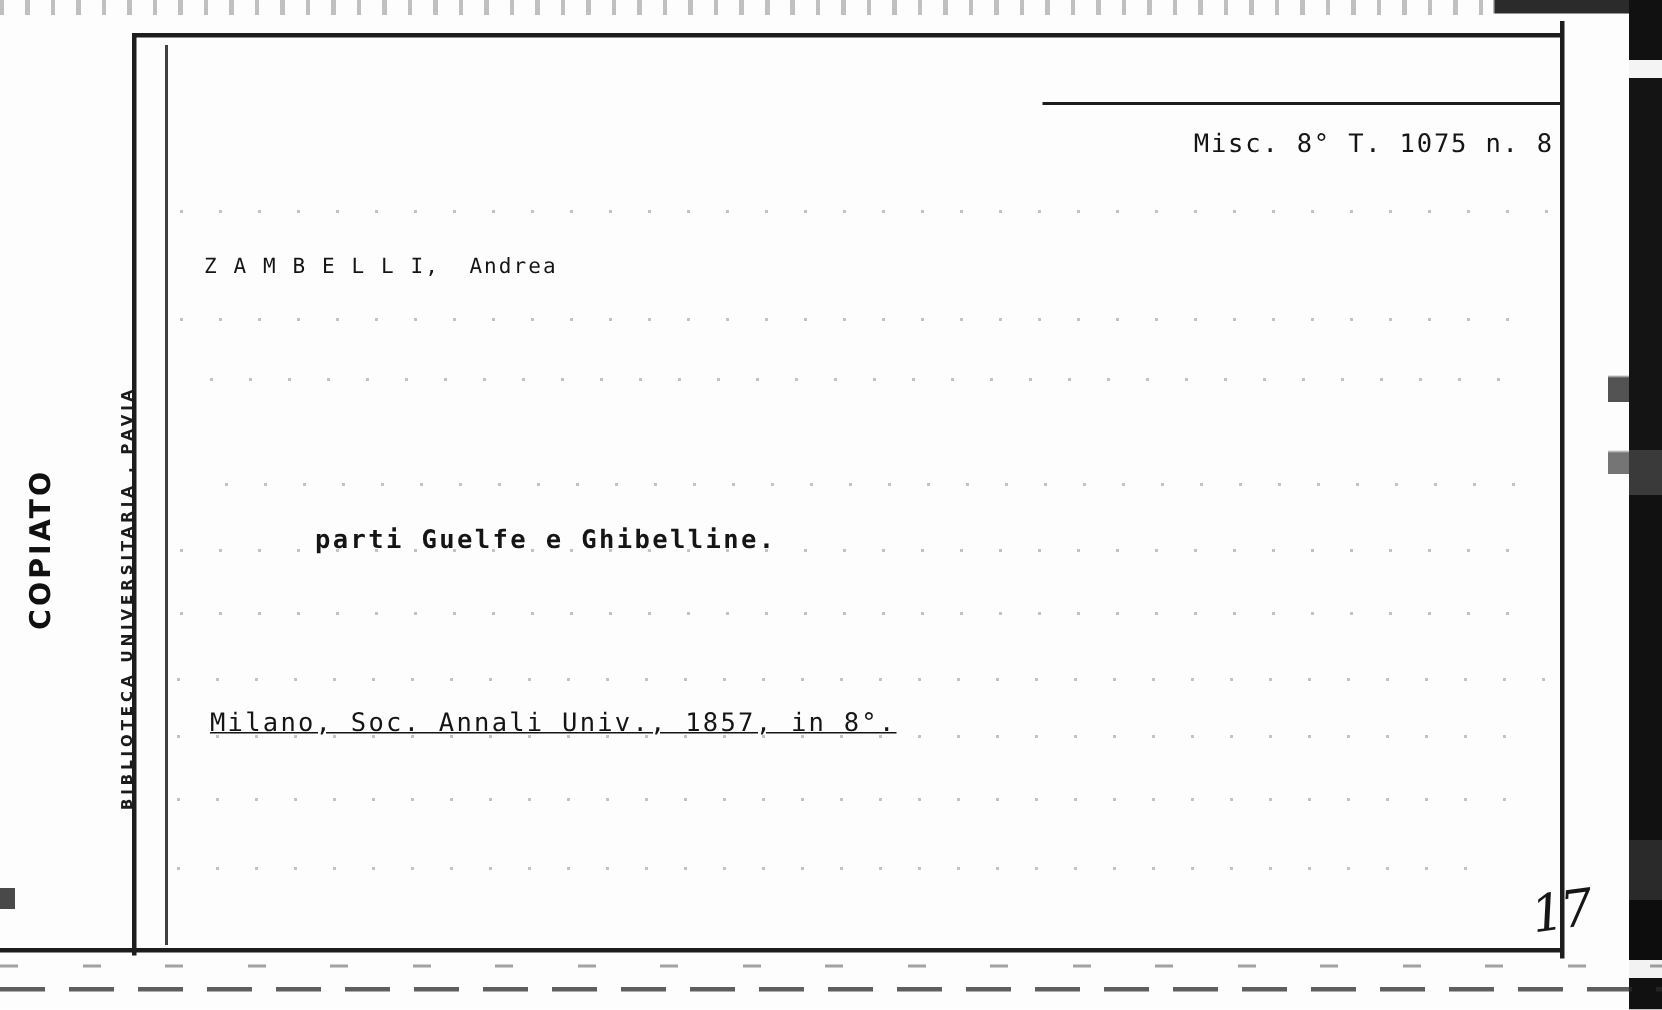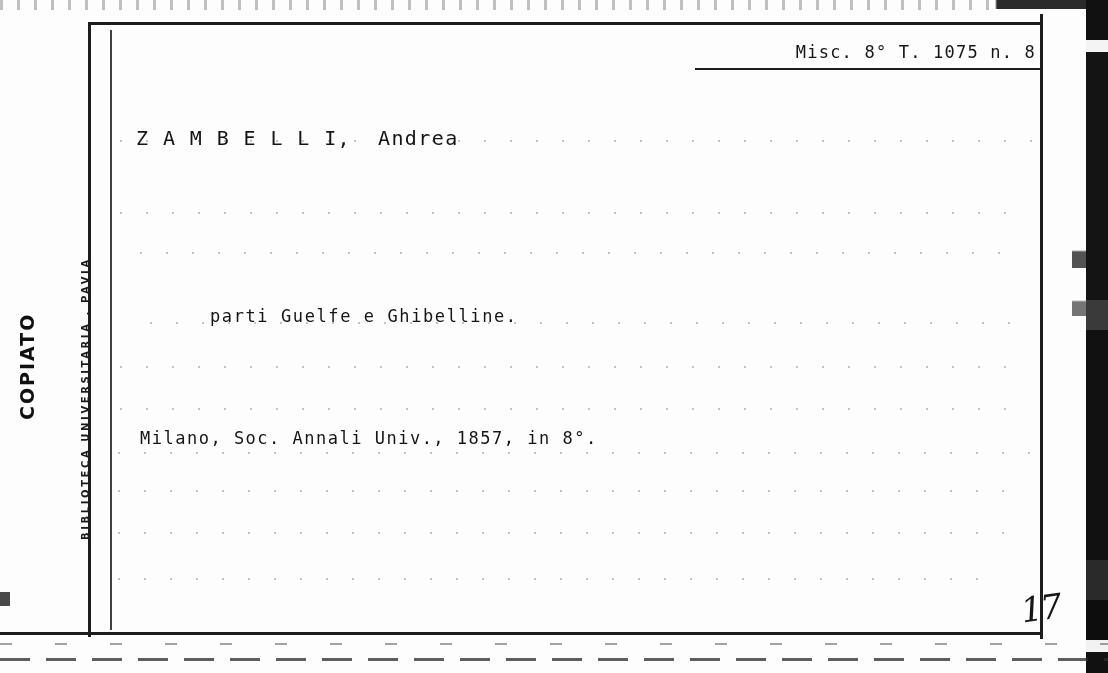--- a/index.html
+++ b/index.html
@@ -163,62 +163,65 @@
     color: #101010;
     white-space: nowrap;
   }
 
   
   .tw {
     position: absolute;
     font-family: "DejaVu Sans Mono", monospace;
     color: #151515;
     white-space: pre;
+    margin-top: 44px;
   }
 
   .shelfmark {
     top: 42px;
     right: 72px;
     font-size: 17px;
     letter-spacing: 1.2px;
   }
   .shelfmark-underline {
     position: absolute;
     top: 68px;
     right: 68px;
     width: 345px;
     height: 2px;
     background: #1c1c1c;
   }
 
   .author {
     top: 126px;
     left: 136px;
-    font-size: 20px;
+    font-size: 14px;
     letter-spacing: 1.4px;
   }
 
   .title-l1 {
     top: 268px;
     left: 254px;
     font-size: 17px;
     letter-spacing: 1.6px;
   }
   .title-l2 {
     top: 306px;
     left: 210px;
     font-size: 17px;
     letter-spacing: 1.6px;
+    font-weight: bold;
   }
 
   .imprint {
     top: 428px;
     left: 140px;
     font-size: 17px;
     letter-spacing: 1.5px;
+    text-decoration: underline;
   }
 
   .handwriting {
     position: absolute;
     right: 48px;
     bottom: 45px;
     font-family: "DejaVu Serif", serif;
     font-size: 34px;
     font-style: italic;
     color: #161616;

